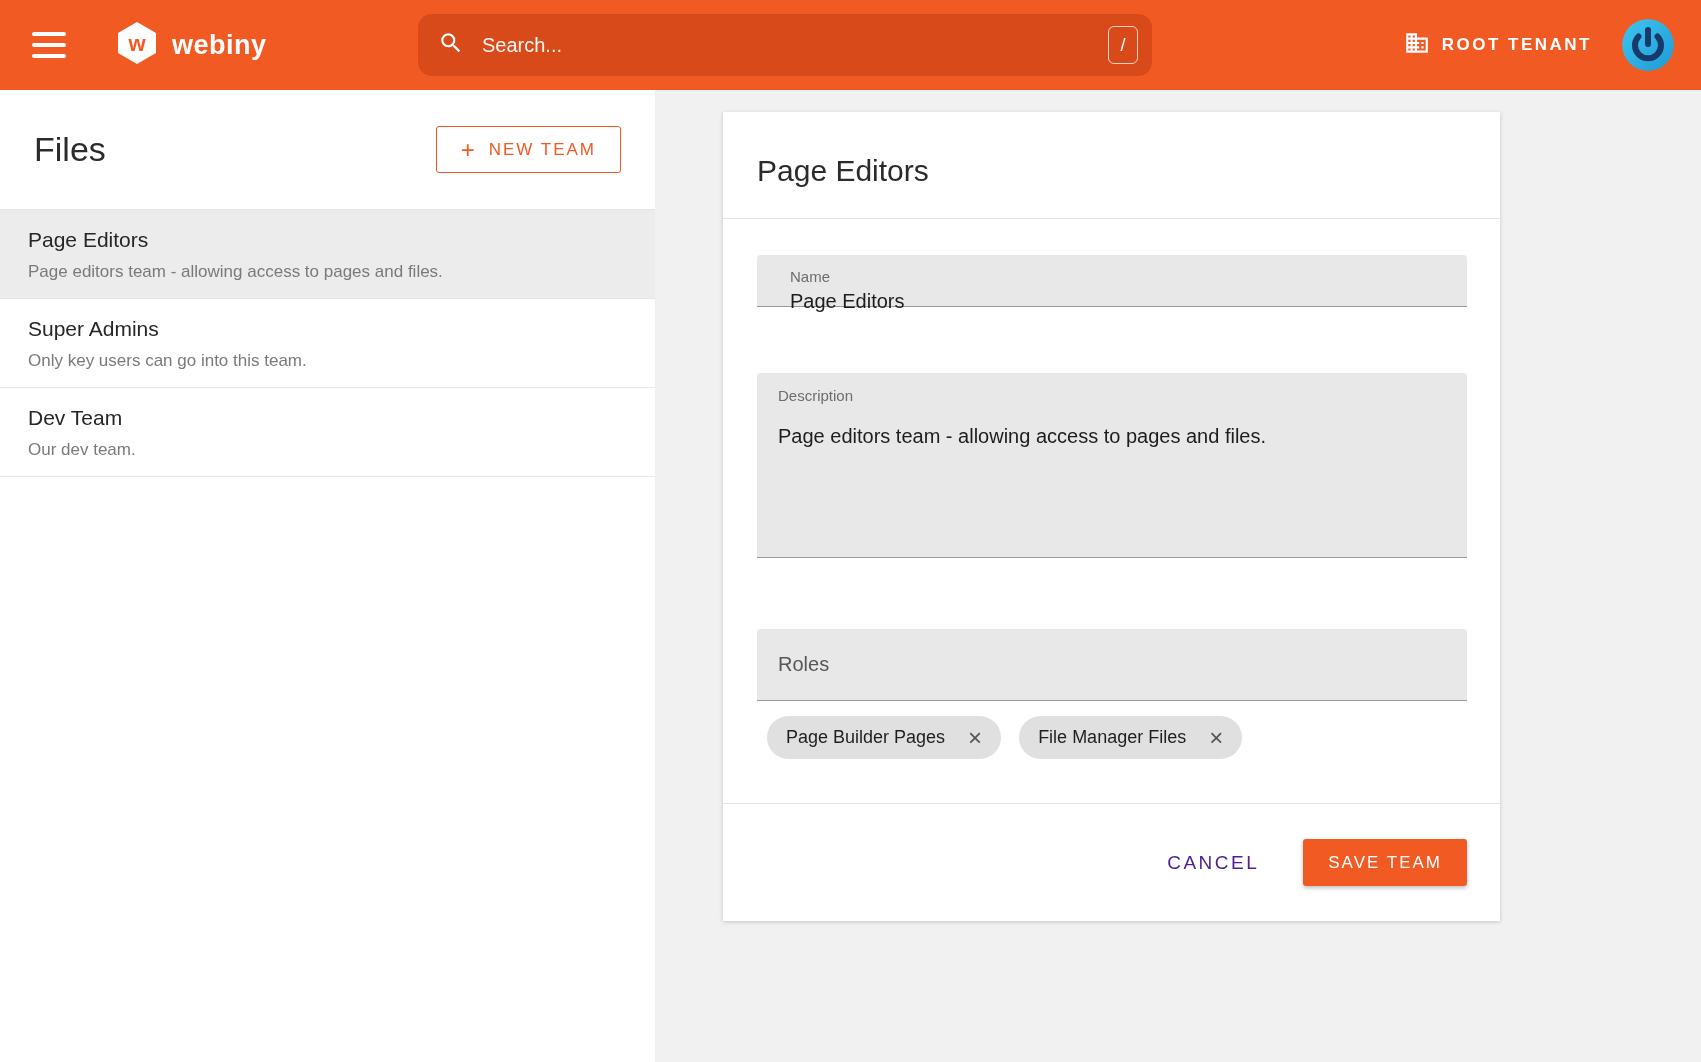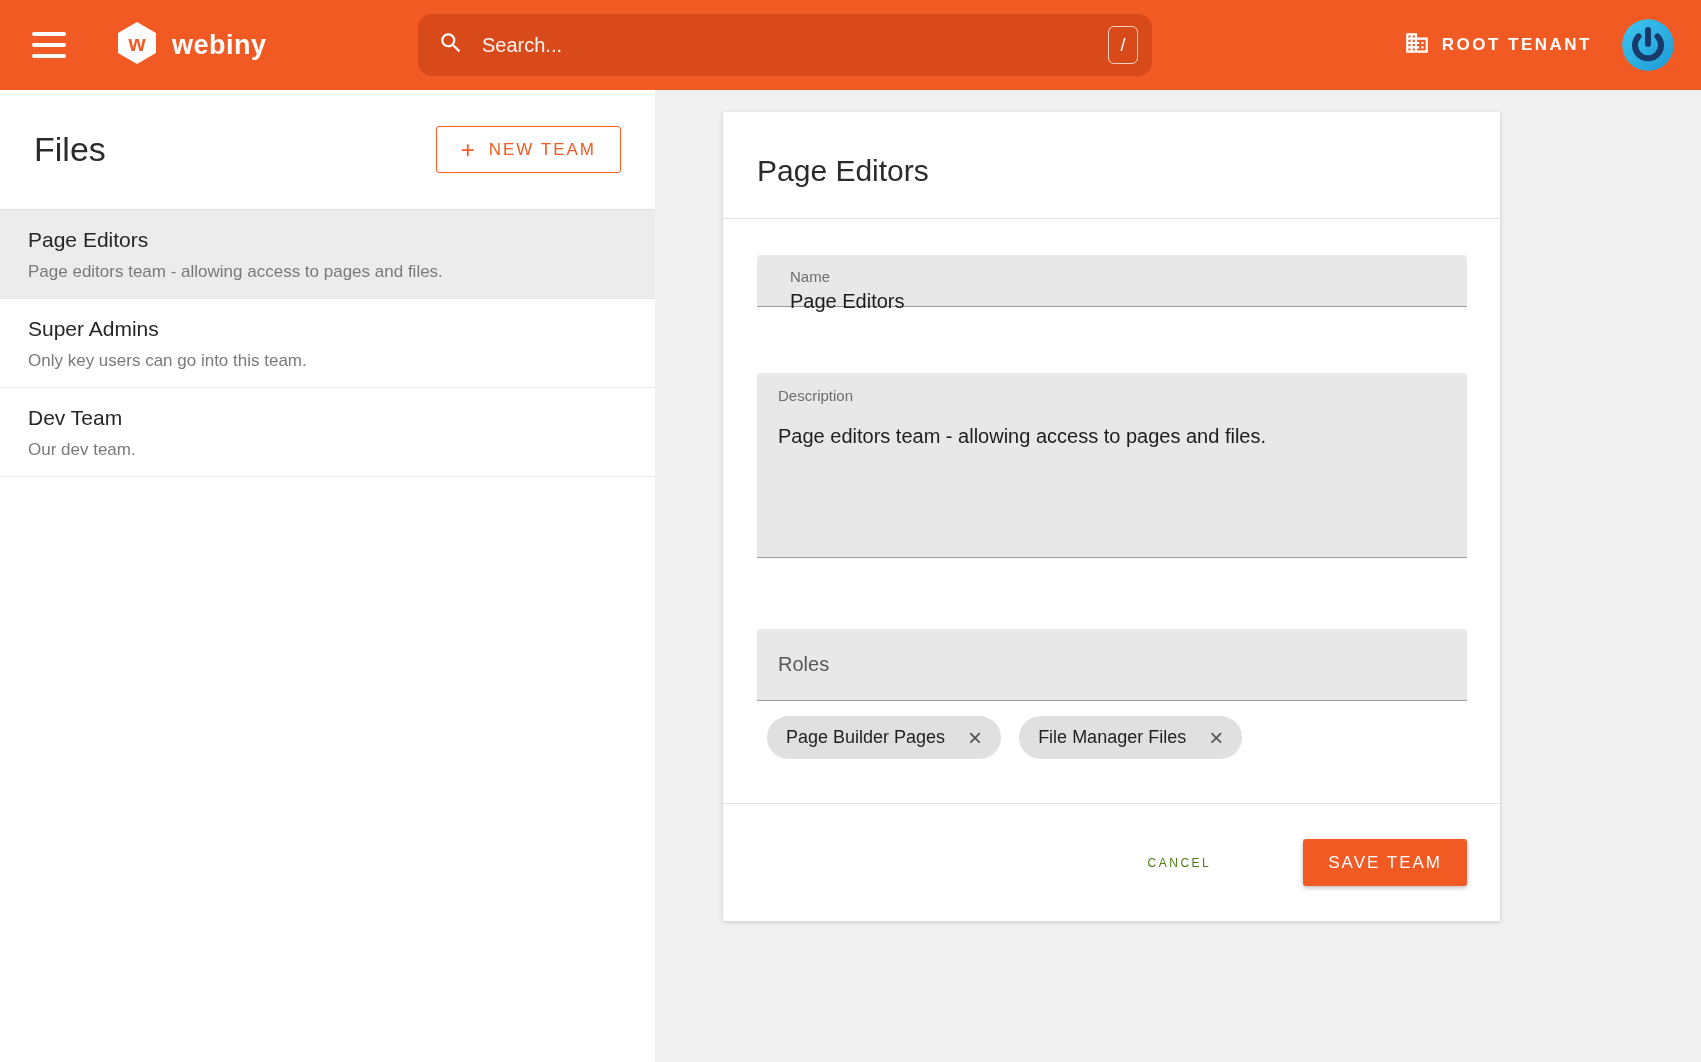--- a/index.html
+++ b/index.html
@@ -101,27 +101,27 @@
     display: flex; align-items: center; gap: 23px; height: 43px; padding: 0 19px;
     background: #e0e0e0; border-radius: 22px; font-size: 18px; color: #1f1f1f; cursor: default;
   }
   .chip .chip-x { font-size: 24px; color: #555; line-height: 1; cursor: pointer; }
 
   .card-footer {
     border-top: 1px solid #e3e3e3; height: 118px;
     display: flex; align-items: center; justify-content: flex-end; gap: 44px; padding: 0 33px;
   }
   .cancel-btn {
-    background: none; border: none; color: #4d7c0f; font-size: 12px; letter-spacing: 2.5px;
+    background: none; border: none; color: #4c1d95; font-size: 19px; letter-spacing: 2.5px;
     cursor: pointer; font-family: "Liberation Sans", sans-serif;
   }
   .save-btn {
     background: #f25a24; border: none; color: #fff; font-size: 17px; letter-spacing: 2px;
     height: 47px; padding: 0 25px; border-radius: 3px; cursor: pointer;
-    box-shadow: 0 2px 4px rgba(0,0,0,0.25); font-family: "Liberation Sans", sans-serif; margin-left: 48px;
+    box-shadow: 0 2px 4px rgba(0,0,0,0.25); font-family: "Liberation Sans", sans-serif;
   }
 </style>
 </head>
 <body>
 
 <div class="app">
 
   <header class="topbar">
     <button class="hamburger" aria-label="menu">
       <span></span>

